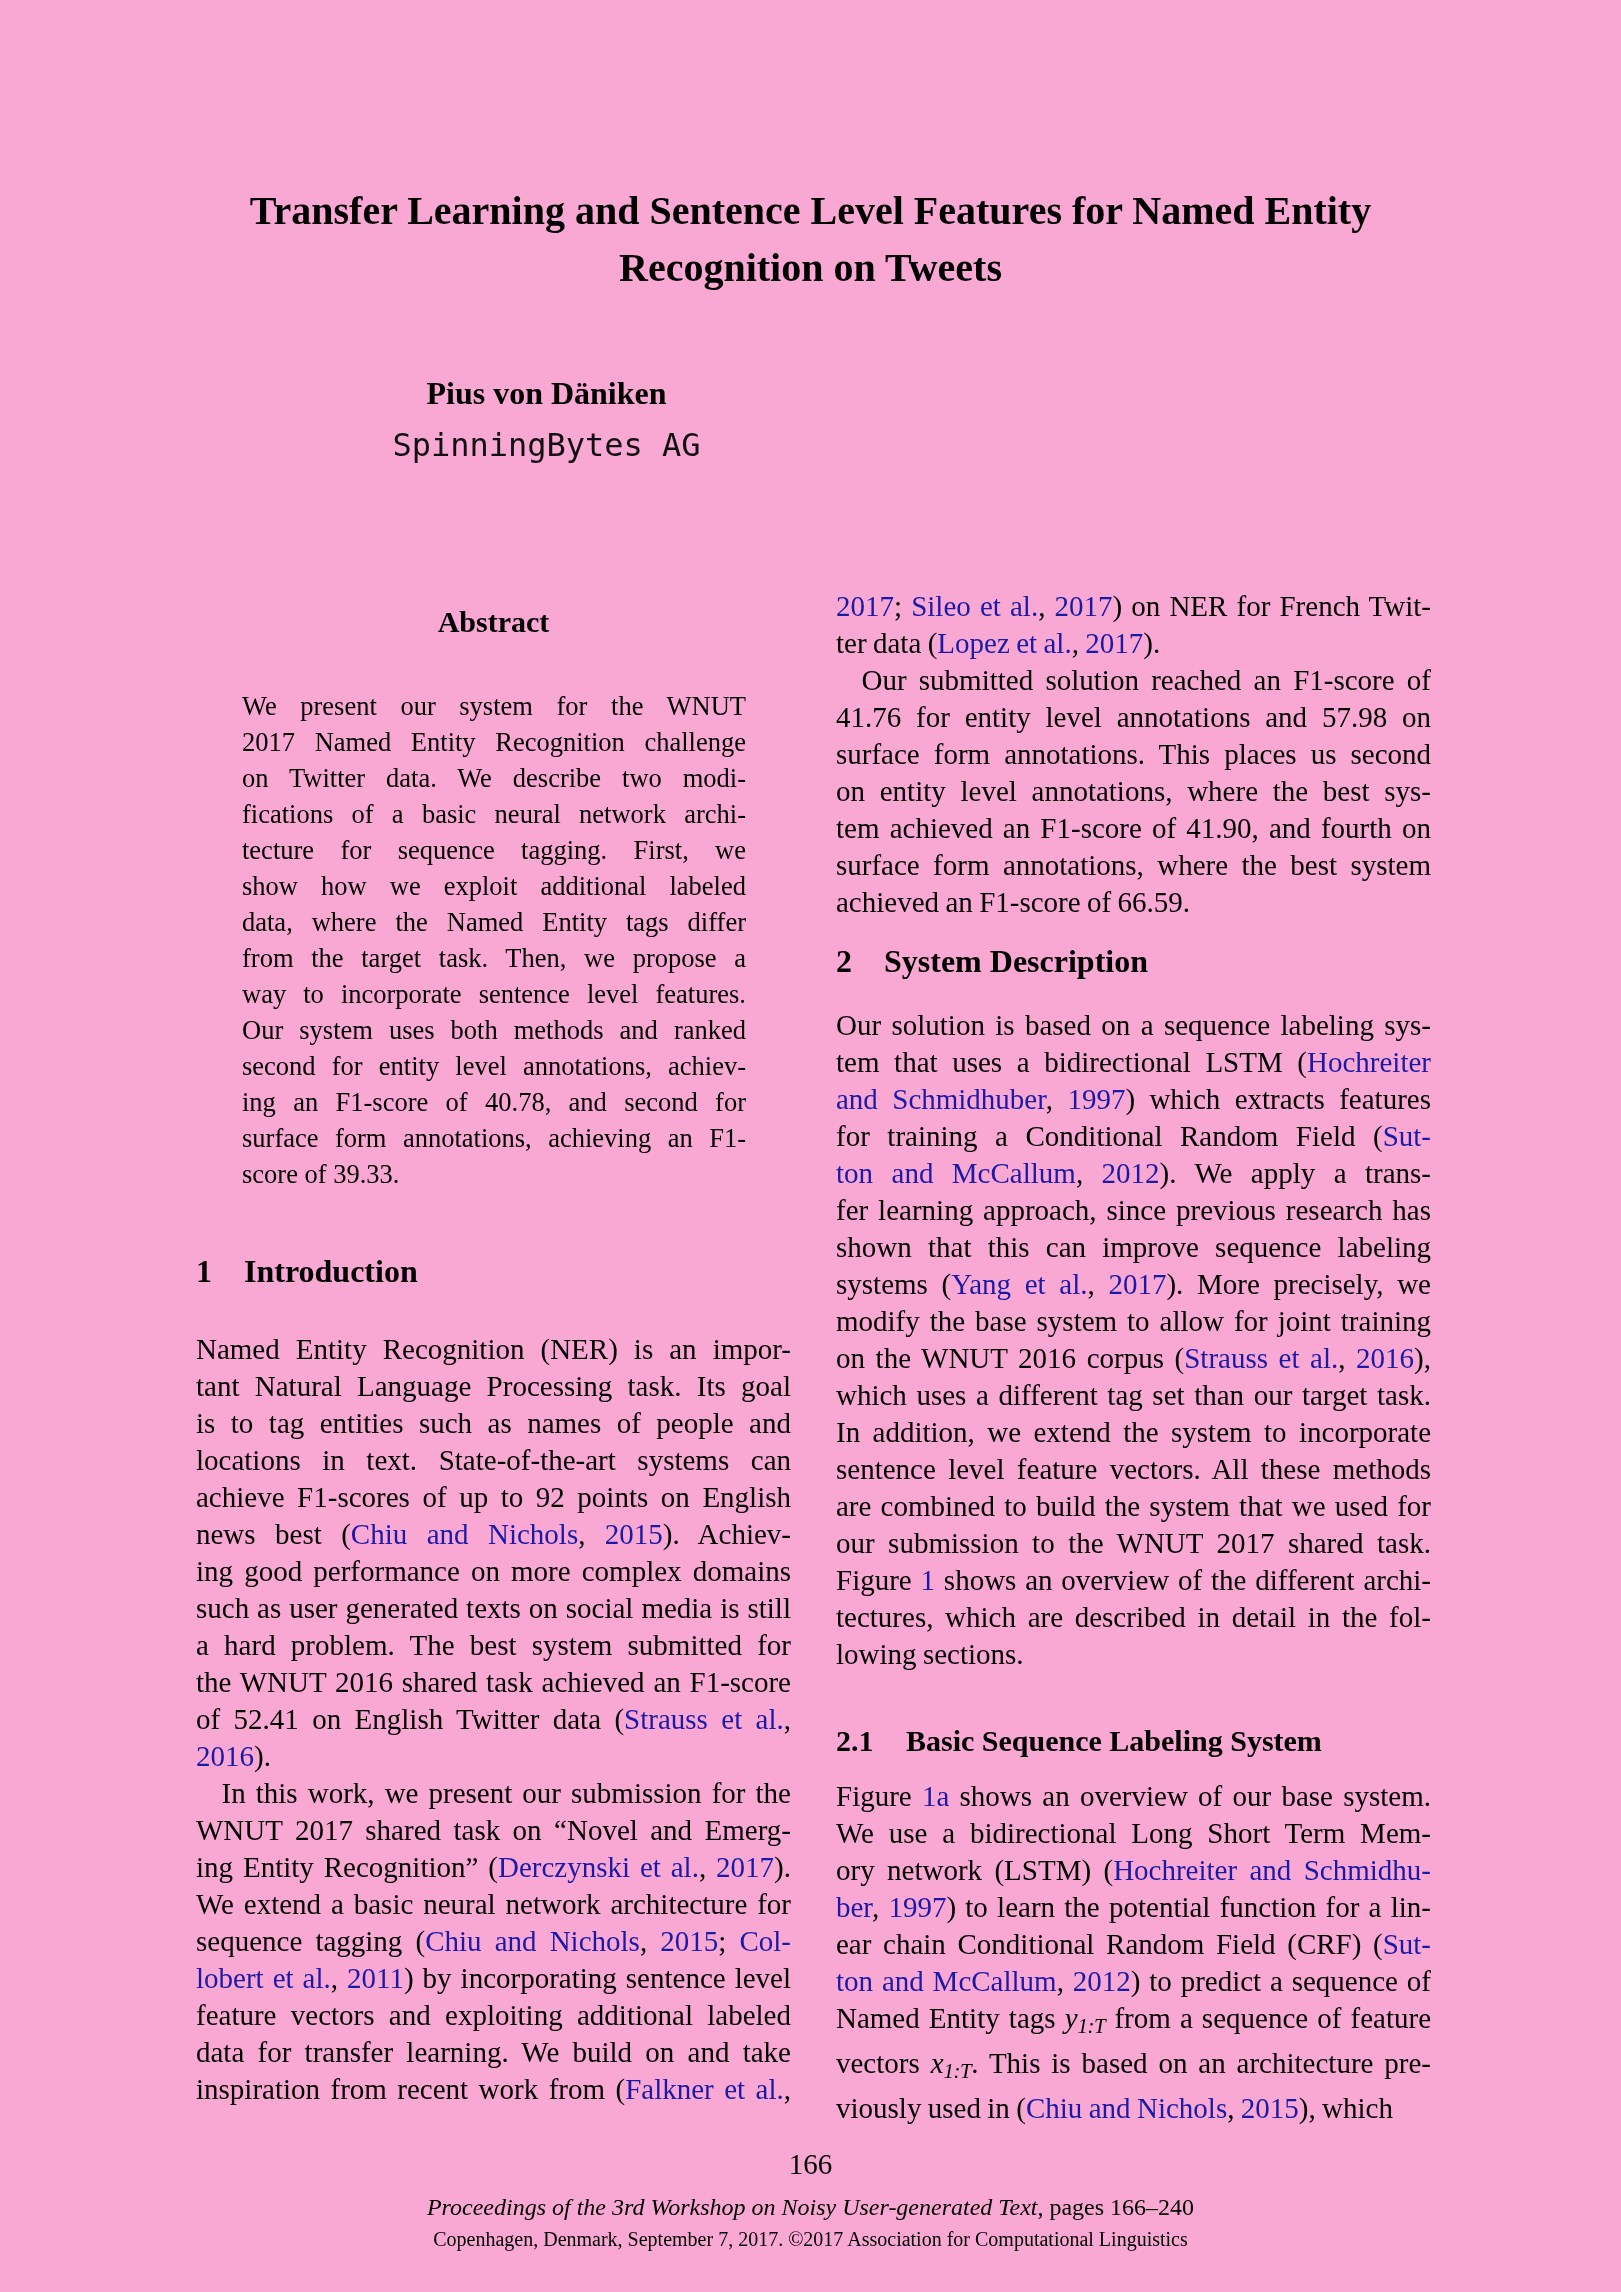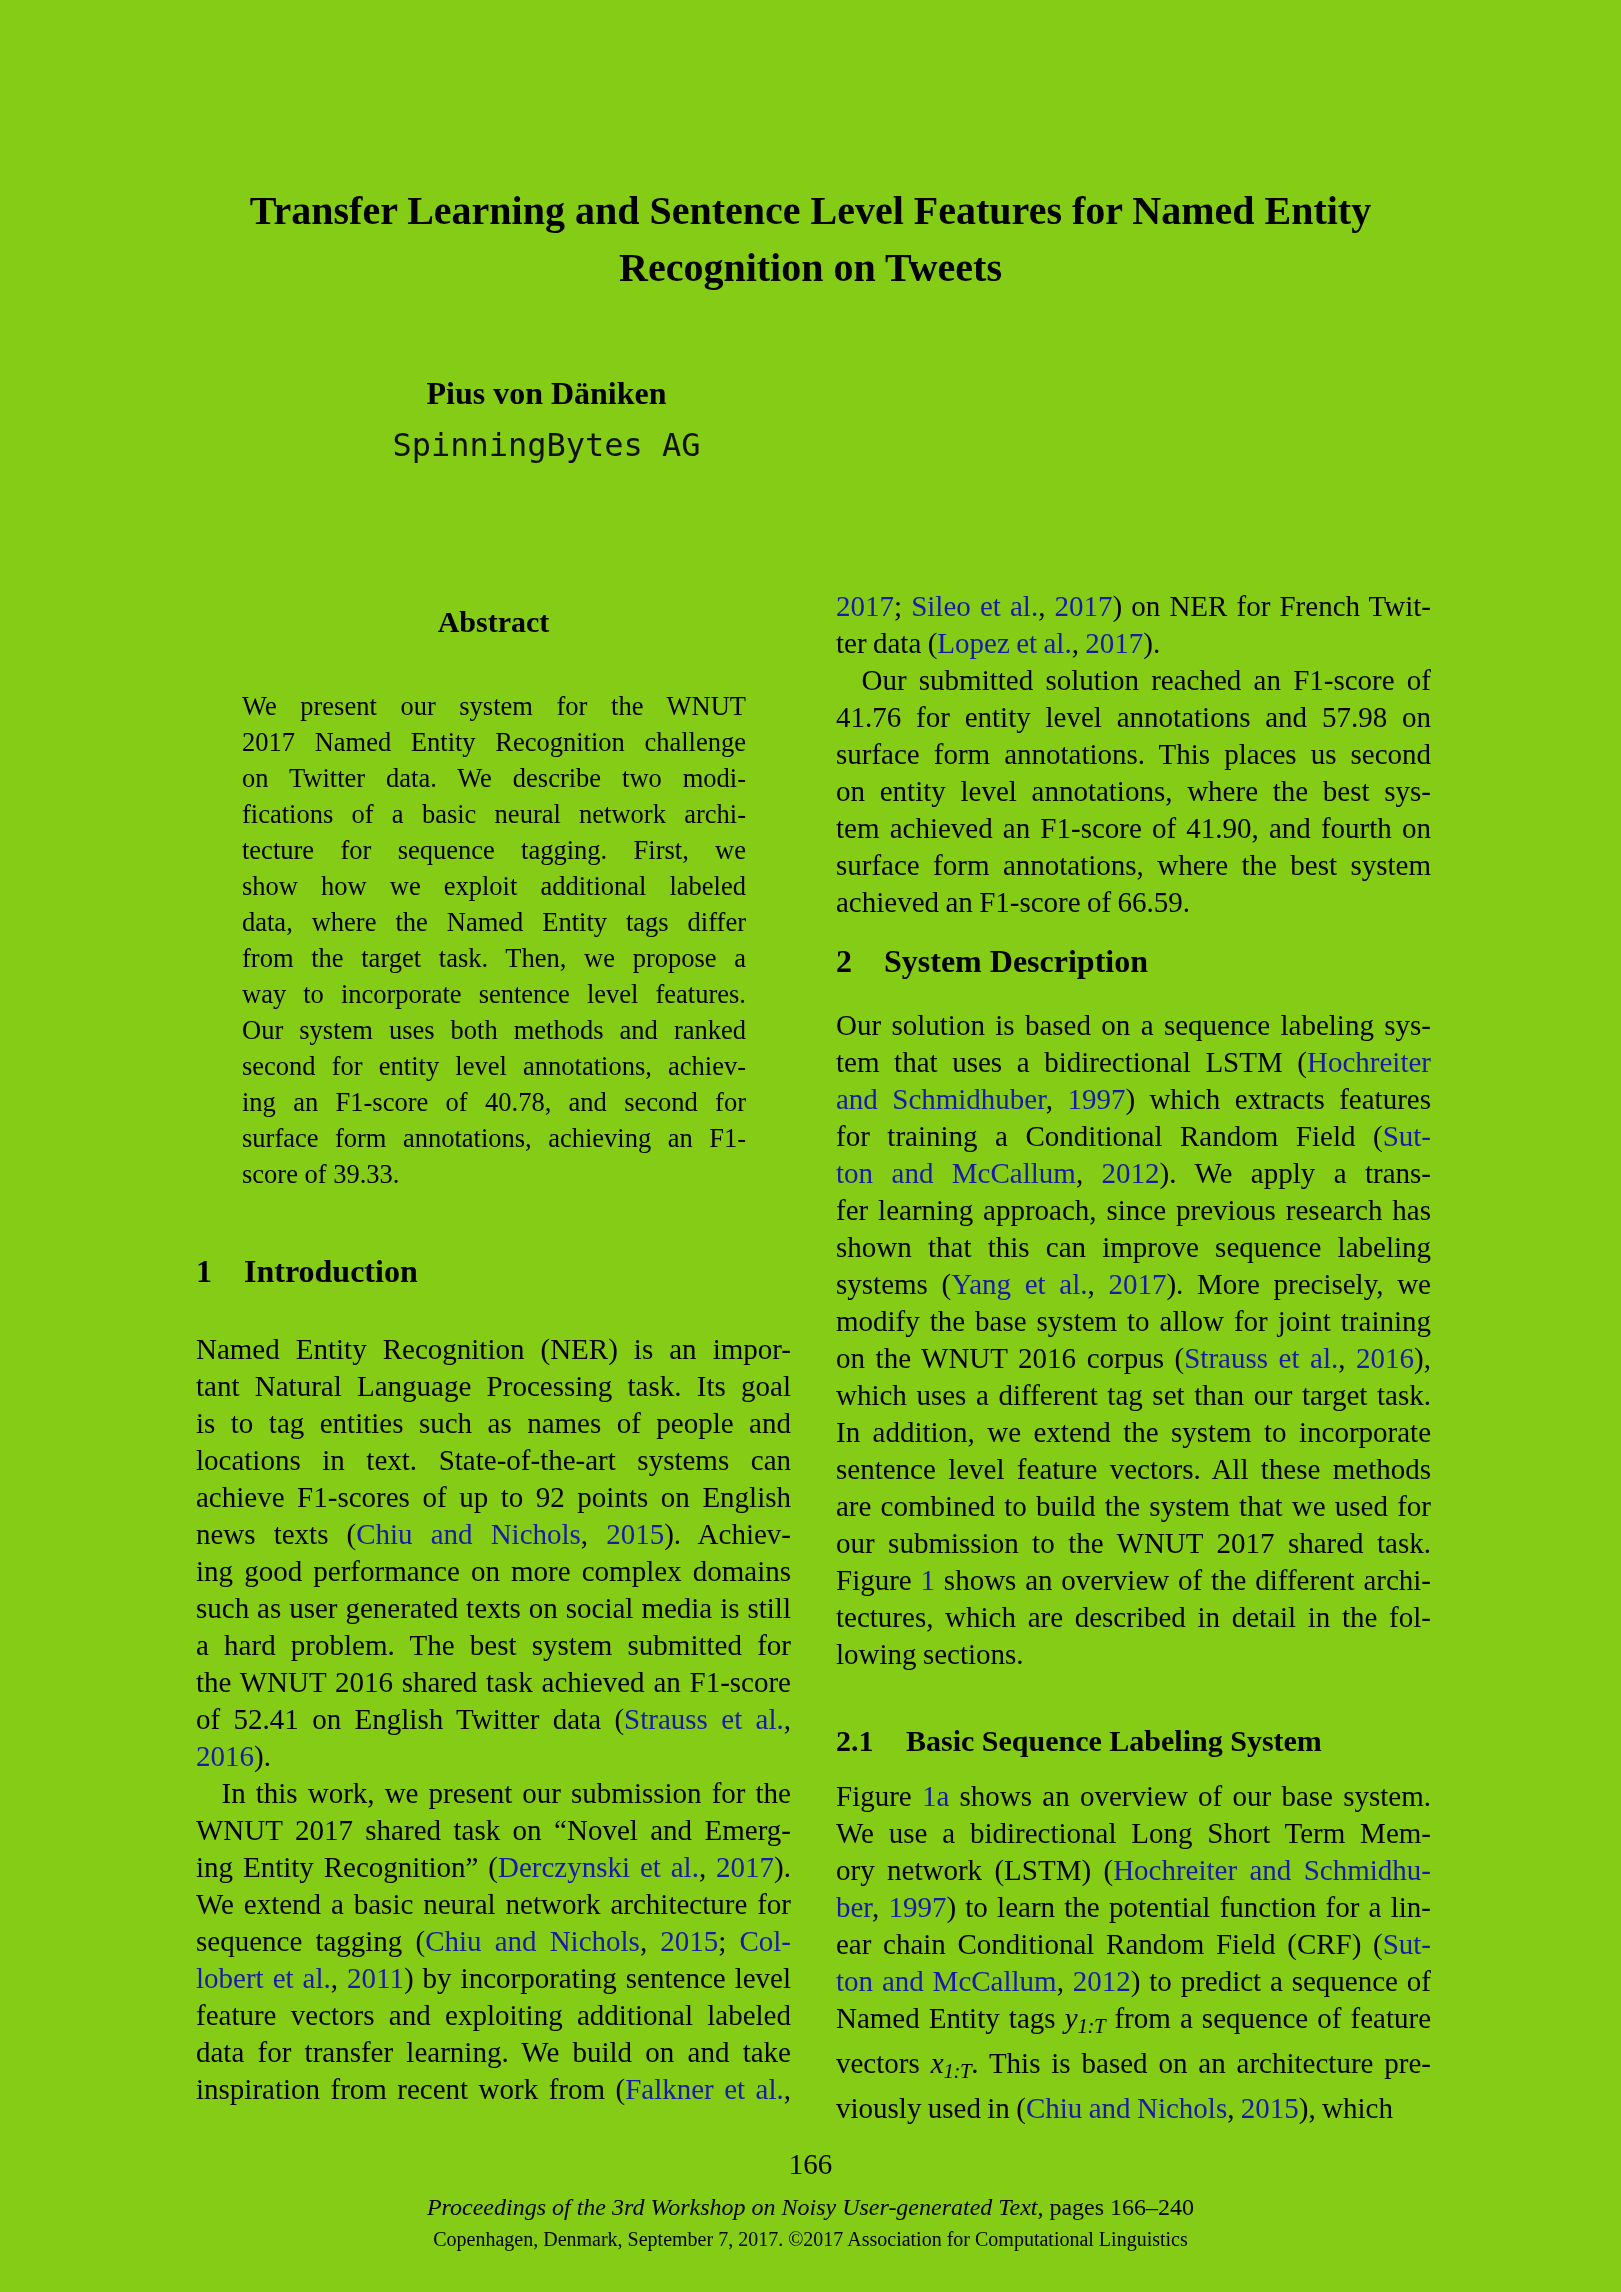--- a/index.html
+++ b/index.html
@@ -1,19 +1,19 @@
 <!DOCTYPE html>
 <html style="--link: #1a1aa6;"><head>
 <meta charset="utf-8">
 <style>
   html,body{margin:0;padding:0;background:#888;}
   .page{
     position:relative;
     width:1621px;height:2293px;
-    background:#84cc16;
+    background:#f9a8d4;
     font-family:"Liberation Serif", serif;
     color:#000;
     overflow:hidden;
   }
   .title{
     position:absolute;top:182px;left:0;right:0;
     text-align:center;font-weight:bold;font-size:40px;line-height:57px;
   }
   .author-block{position:absolute;top:374px;width:451px;text-align:center;}
   .author-block.a1{left:321px;}
@@ -85,21 +85,21 @@
 
     <div class="section-heading sh-intro">
       <span class="sec-num">1</span><span>Introduction</span>
     </div>
     <div class="para p1">
         <div class="line"><span>Named Entity Recognition (NER) is an impor-</span></div>
         <div class="line"><span>tant Natural Language Processing task. Its goal</span></div>
         <div class="line"><span>is to tag entities such as names of people and</span></div>
         <div class="line"><span>locations in text. State-of-the-art systems can</span></div>
         <div class="line"><span>achieve F1-scores of up to 92 points on English</span></div>
-        <div class="line"><span>news texts (</span><span class="link">Chiu and Nichols</span><span>, </span><span class="link">2015</span><span>). Achiev-</span></div>
+        <div class="line"><span>news best (</span><span class="link">Chiu and Nichols</span><span>, </span><span class="link">2015</span><span>). Achiev-</span></div>
         <div class="line"><span>ing good performance on more complex domains</span></div>
         <div class="line"><span>such as user generated texts on social media is still</span></div>
         <div class="line"><span>a hard problem. The best system submitted for</span></div>
         <div class="line"><span>the WNUT 2016 shared task achieved an F1-score</span></div>
         <div class="line"><span>of 52.41 on English Twitter data (</span><span class="link">Strauss et al.</span><span>,</span></div>
         <div class="line last"><span class="link">2016</span><span>).</span></div>
       </div>
     <div class="para p2">
         <div class="line indent"><span>In this work, we present our submission for the</span></div>
         <div class="line"><span>WNUT 2017 shared task on “Novel and Emerg-</span></div>

